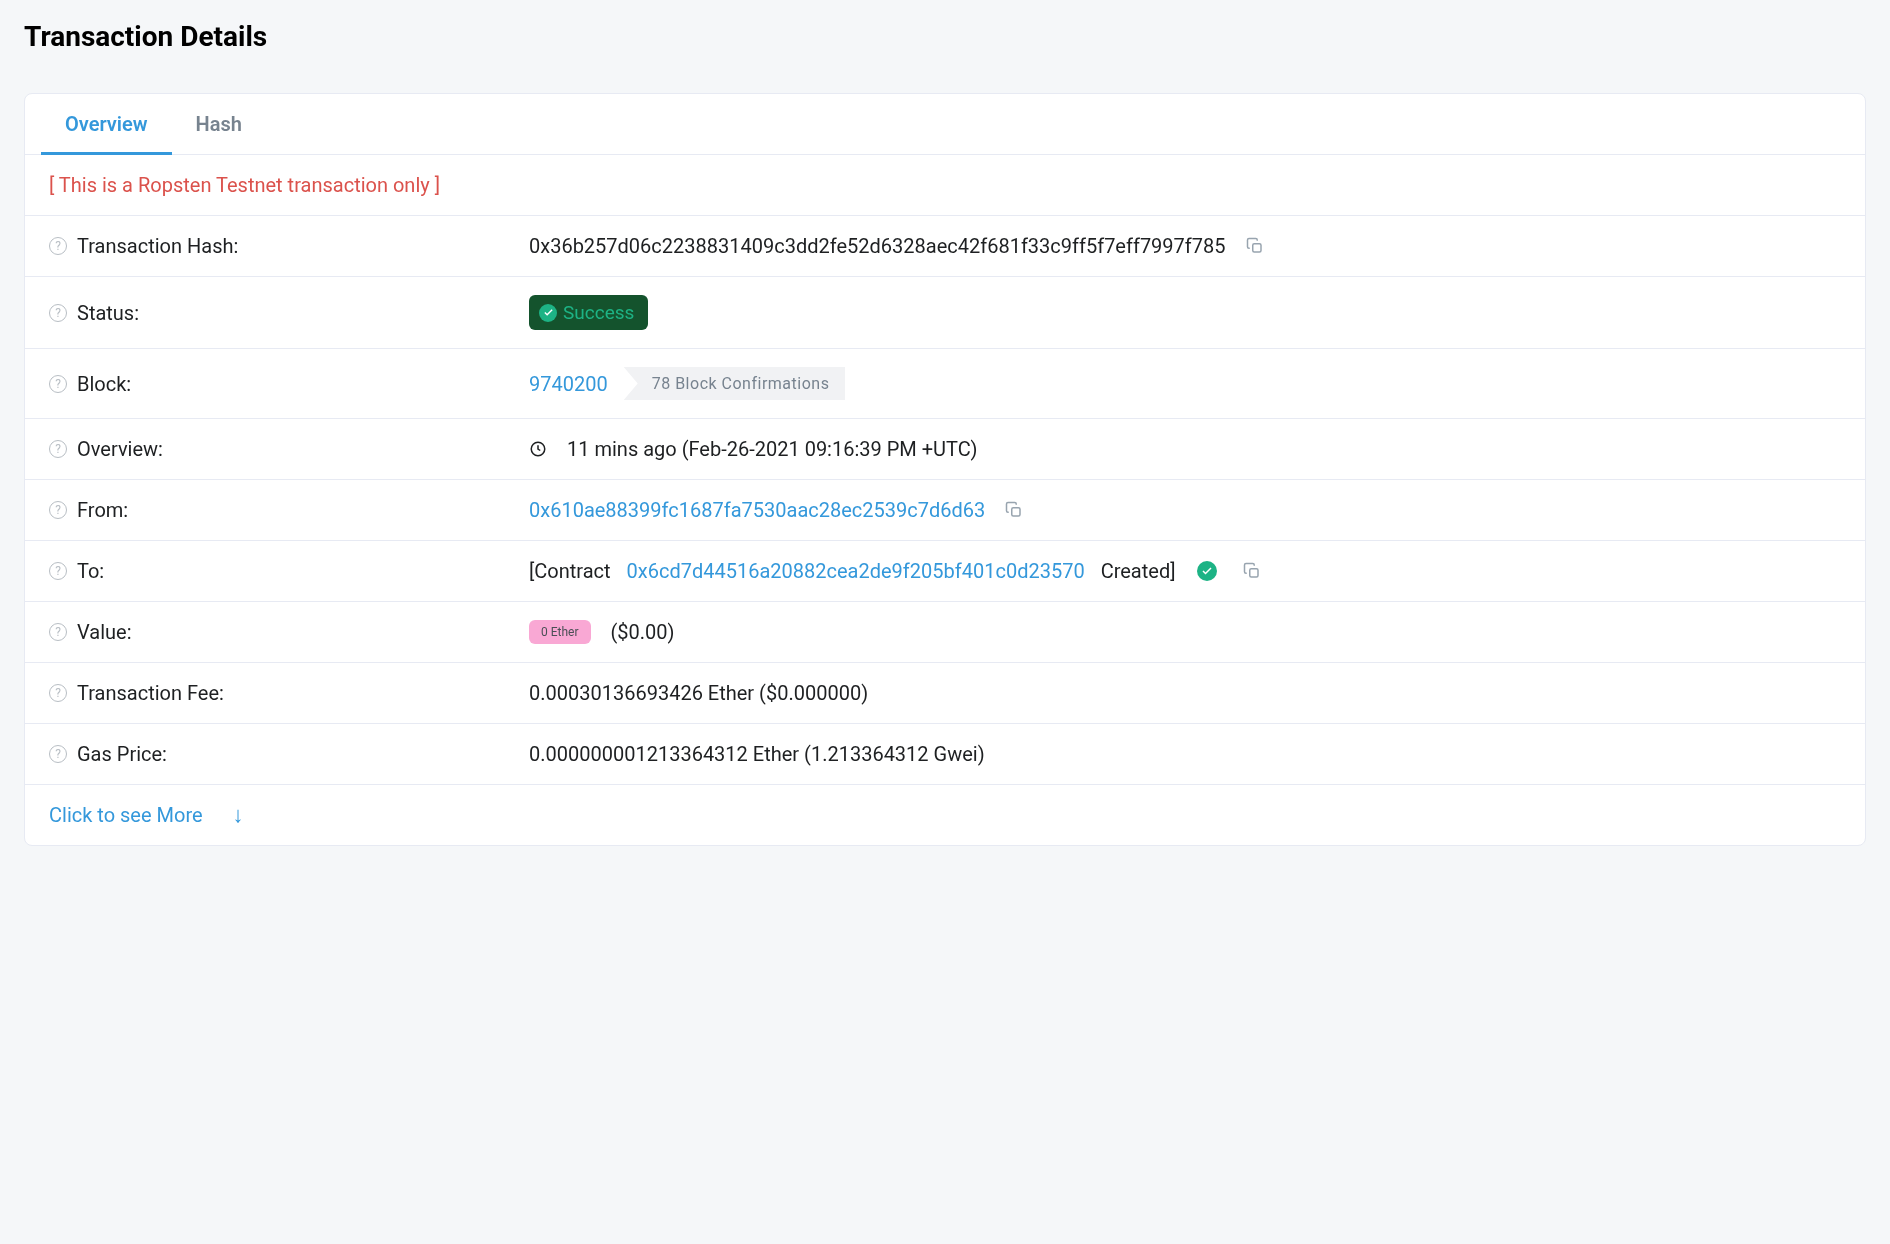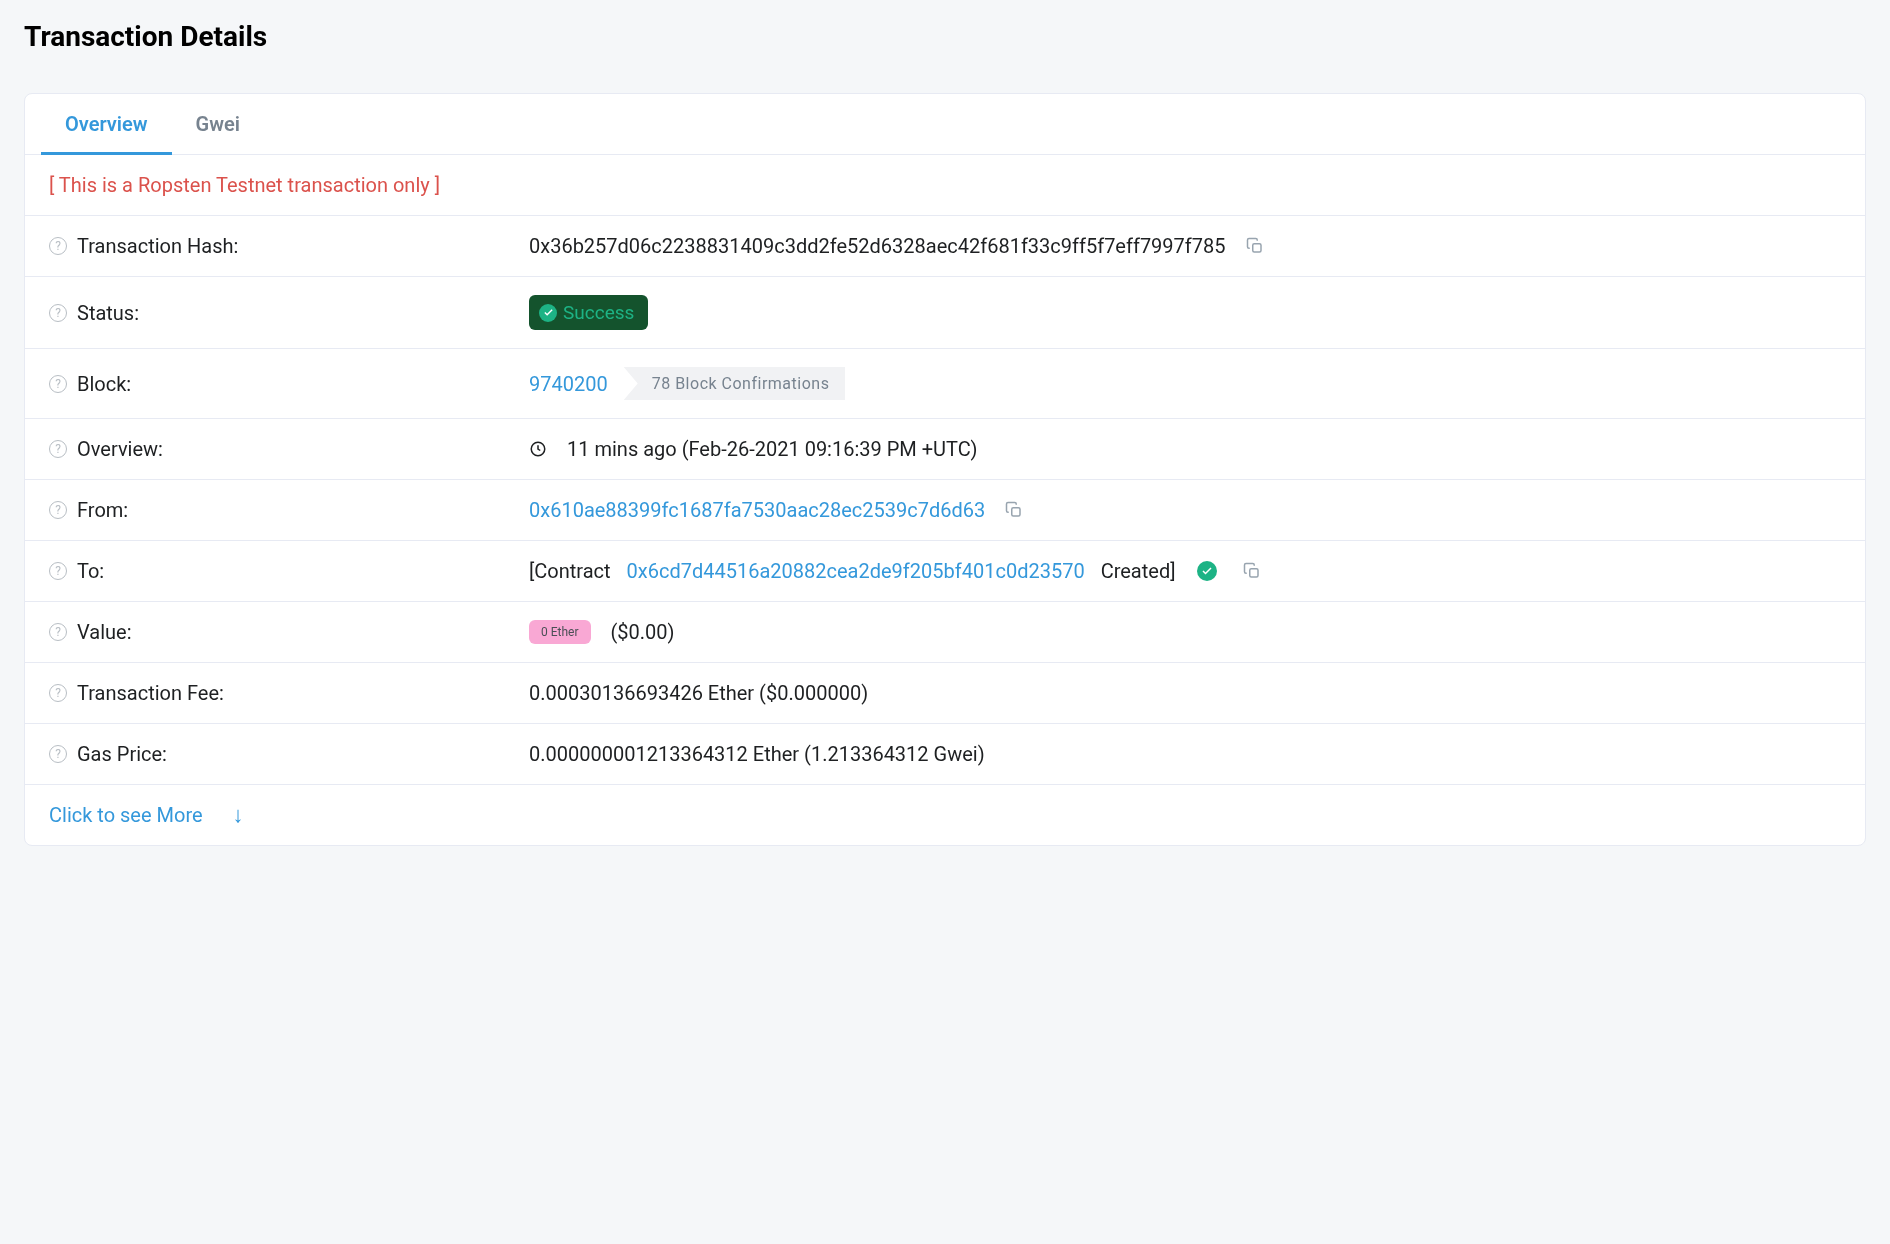--- a/index.html
+++ b/index.html
@@ -162,21 +162,21 @@
   </style>
 </head>
 <body>
 
 <div class="container">
   <h1 class="page-title">Transaction Details</h1>
 
   <div class="card">
     <div class="tabs">
       <div class="tab active">Overview</div>
-      <div class="tab">Gwei</div>
+      <div class="tab">Hash</div>
     </div>
 
     <div class="testnet-notice">
       <span>[ This is a Ropsten </span><span class="bold">Testnet</span><span> transaction only ]</span>
     </div>
 
     <div class="row">
       <div class="label-col">
         <span class="help-icon">?</span>
         <span>Transaction Hash:</span>

